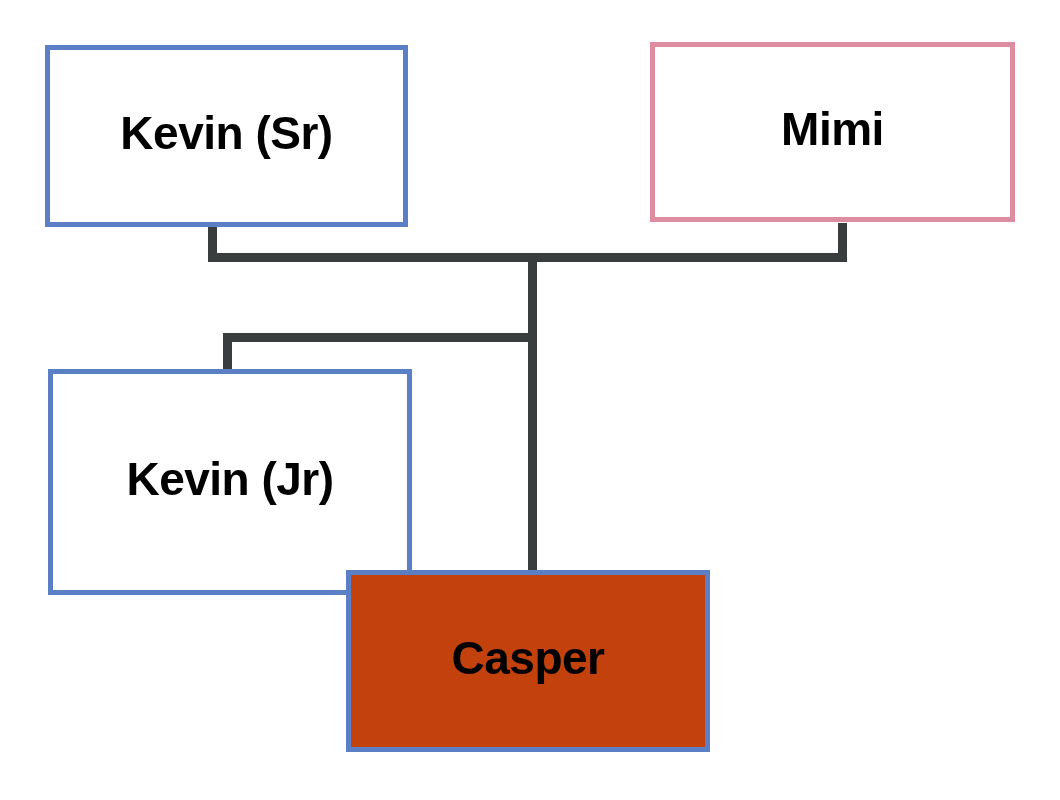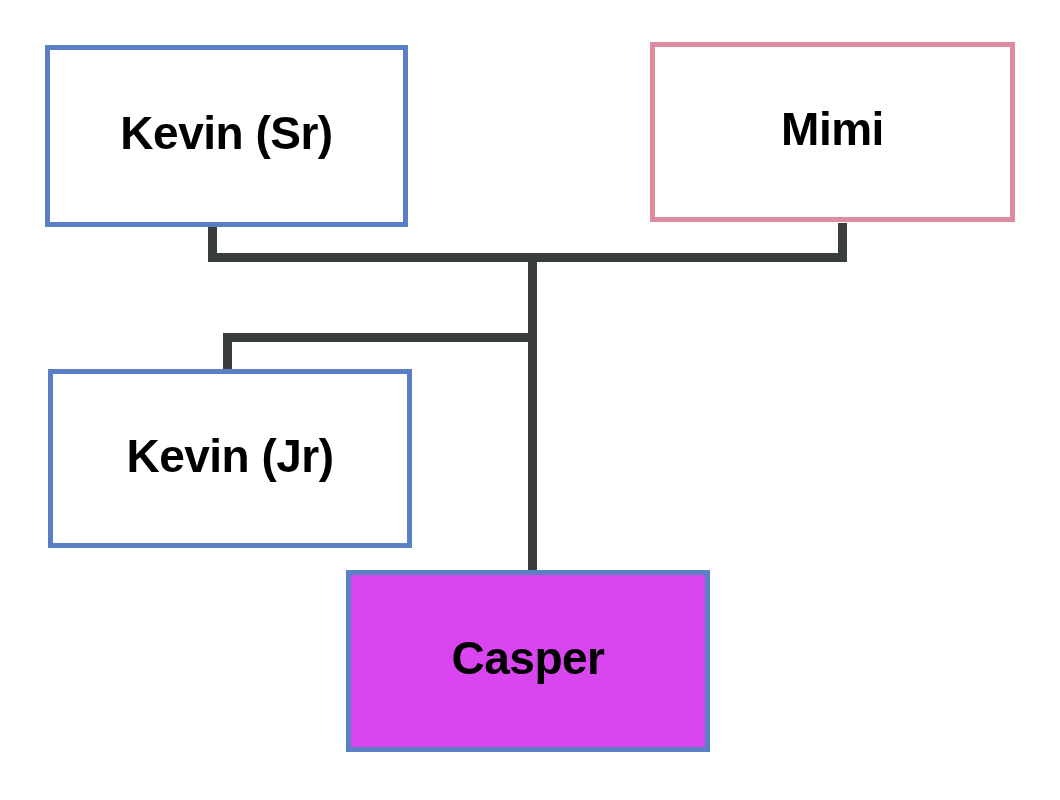--- a/index.html
+++ b/index.html
@@ -44,21 +44,21 @@
   
   #node-kevin-sr {
     left: 45px;  top: 45px;  width: 363px; height: 182px;
     border: 5px solid #5B7FC4;
   }
   #node-mimi {
     left: 650px; top: 42px;  width: 365px; height: 180px;
     border: 5px solid #DE8CA0;
   }
   #node-kevin-jr {
-    left: 48px;  top: 369px; width: 364px; height: 179px;
+    left: 48px;  top: 369px; width: 364px; height: 226px;
     border: 5px solid #5B7FC4;
   }
   #node-casper {
     left: 346px; top: 570px; width: 364px; height: 182px;
     border: 5px solid #5B7FC4;
   }
 
   
   #conn-kevin-sr-drop  { left: 208px; top: 225px; width: 9px;   height: 37px;  }
   #conn-spouse-line    { left: 208px; top: 253px; width: 639px; height: 9px;   }
@@ -89,17 +89,17 @@
   </div>
 
   <div class="node" id="node-mimi" style="border-color: rgb(222, 140, 160); background: rgb(255, 255, 255);">
     <span class="node-label" style="color: rgb(0, 0, 0);">Mimi</span>
   </div>
 
   <div class="node" id="node-kevin-jr" style="border-color: rgb(91, 127, 196); background: rgb(255, 255, 255);">
     <span class="node-label" style="color: rgb(0, 0, 0);">Kevin (Jr)</span>
   </div>
 
-  <div class="node" id="node-casper" style="border-color: rgb(91, 127, 196); background: #d946ef;">
+  <div class="node" id="node-casper" style="border-color: rgb(91, 127, 196); background: #c2410c;">
     <span class="node-label" style="color: rgb(0, 0, 0);">Casper</span>
   </div>
 
 </div>
 
 </body></html>

